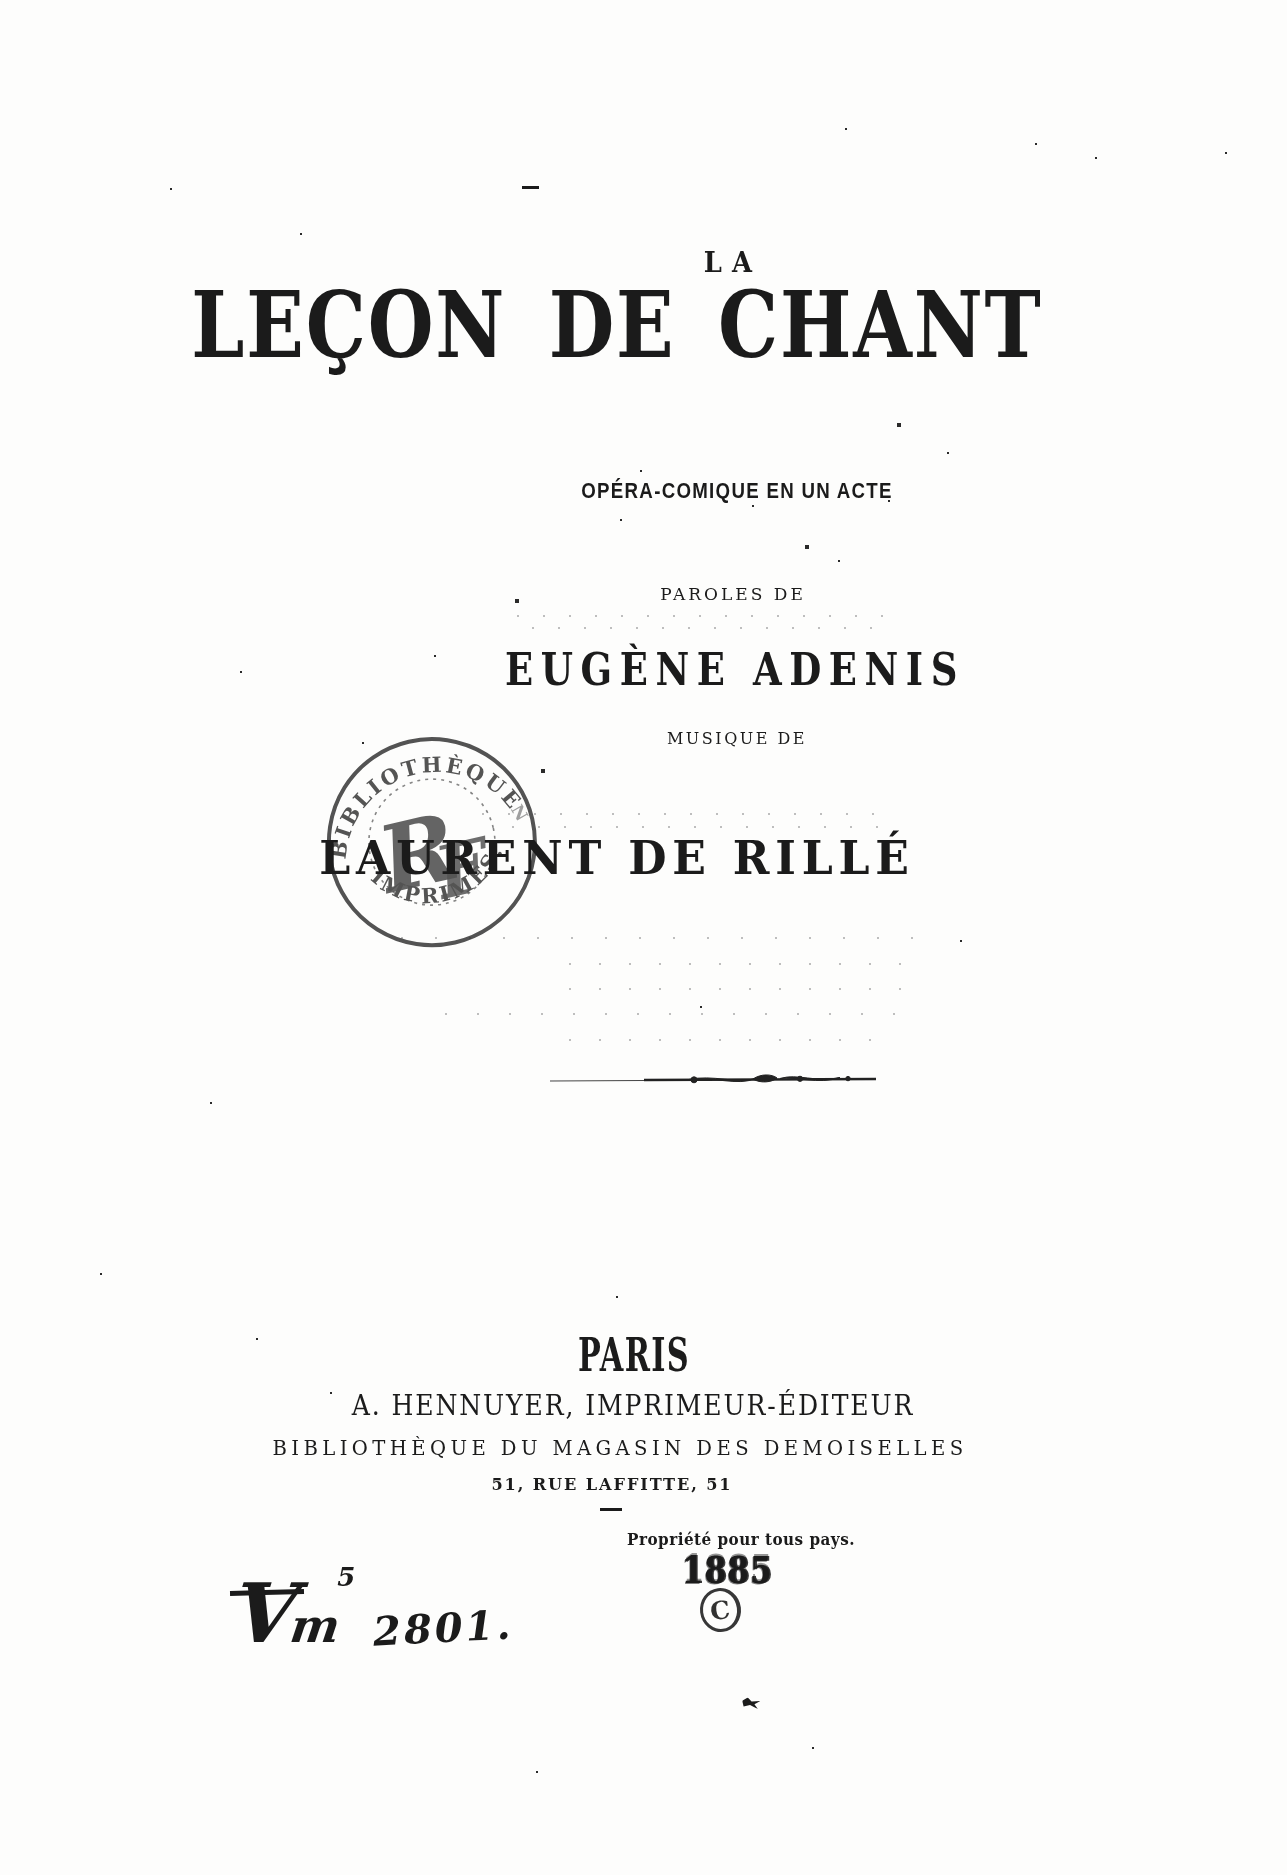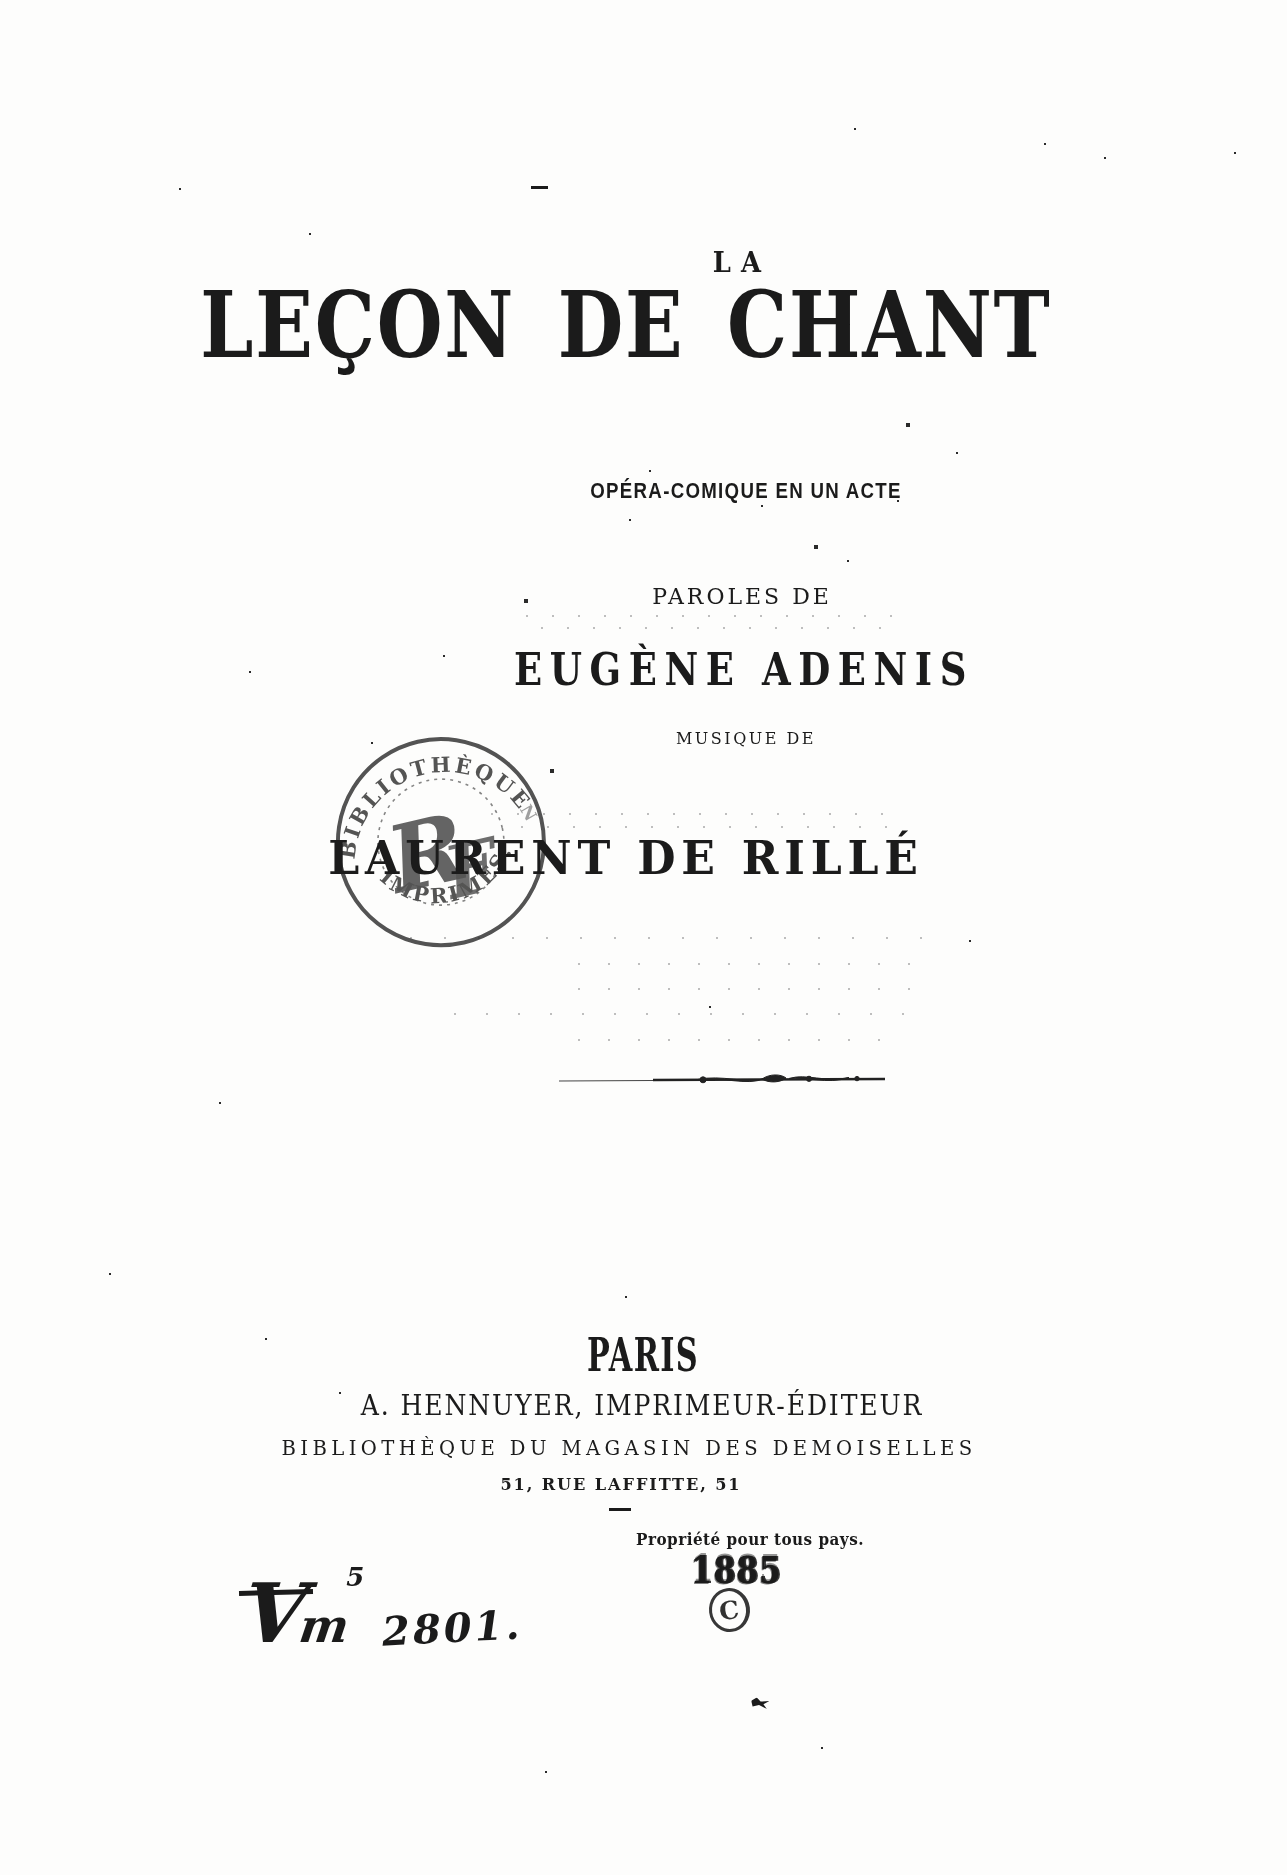--- a/index.html
+++ b/index.html
@@ -7,21 +7,21 @@
     width:1287px;height:1875px;position:relative;
     background:#fdfdfc;overflow:hidden;
     font-family:"DejaVu Serif","Liberation Serif",serif;
     color:#1b1b1b;
   }
   .abs{position:absolute;white-space:nowrap;}
 
   .series{left:733px;top:246px;font-size:28px;font-weight:700;letter-spacing:11px;transform:translateX(-50%) scaleX(.92);}
   .title{left:617px;top:276px;font-size:84px;font-weight:700;letter-spacing:2px;word-spacing:16px;transform:translateX(-50%) scale(.9,1.08);}
   .genre{left:737px;top:478px;font-family:"Liberation Sans",sans-serif;font-size:22px;font-weight:700;letter-spacing:1.5px;transform:translateX(-50%) scaleX(.85);}
-  .small-label{font-size:22px;letter-spacing:3px;}
+  .small-label{font-size:17px;letter-spacing:3px;}
   .paroles{left:733px;top:584px;transform:translateX(-50%);}
   .lyricist{left:735px;top:644px;font-size:44px;font-weight:700;letter-spacing:9px;transform:translateX(-50%) scaleX(.84);}
   .musique{left:737px;top:729px;transform:translateX(-50%);font-size:16px;letter-spacing:2.5px;}
   .composer{left:617px;top:831px;font-size:46px;font-weight:700;letter-spacing:6px;transform:translateX(-50%) scaleX(.96);z-index:3;}
 
   .stamp-wrap{left:320px;top:730px;width:225px;height:225px;transform:rotate(-13deg);z-index:2;opacity:.82;}
   .stamp-ring{fill:none;stroke:#2e2e2e;stroke-width:4;}
   .stamp-ring-inner{fill:none;stroke:#3a3a3a;stroke-width:1.6;stroke-dasharray:3 5;opacity:.75;}
   .stamp-arc{font-family:"DejaVu Serif",serif;font-size:21px;font-weight:700;letter-spacing:3px;fill:#2f2f2f;}
   .stamp-arc-faint{opacity:.55;font-size:17px;}
@@ -66,21 +66,21 @@
       362px 742px 0 0 #2a2a2a,210px 1102px 0 0 #2a2a2a,256px 1338px 0 0 #2a2a2a,
       330px 1392px 0 0 #2a2a2a,616px 1296px 0 0 #2a2a2a,536px 1771px 0 0 #2a2a2a,
       812px 1747px 0 0 #2a2a2a,960px 940px 0 0 #2a2a2a,700px 1006px 0 0 #2a2a2a,
       100px 1273px 0 0 #2a2a2a,562px 344px 0 1px #2a2a2a,640px 470px 0 0 #2a2a2a,
       752px 505px 0 0 #2a2a2a,888px 500px 0 0 #2a2a2a;}
   .divider-ink{stroke:#222;fill:#222;}
 </style>
 </head>
 <body>
 
-<div style="position:absolute;inset:0;margin-left:9px;">
+<div style="position:absolute;inset:0;">
 
   <div class="abs specks"></div>
 
   <div class="abs dash dash-top"></div>
 
   <div class="abs series">LA</div>
 
   <div class="abs title">LEÇON DE CHANT</div>
 
   <div class="abs genre">OPÉRA-COMIQUE EN UN ACTE</div>

